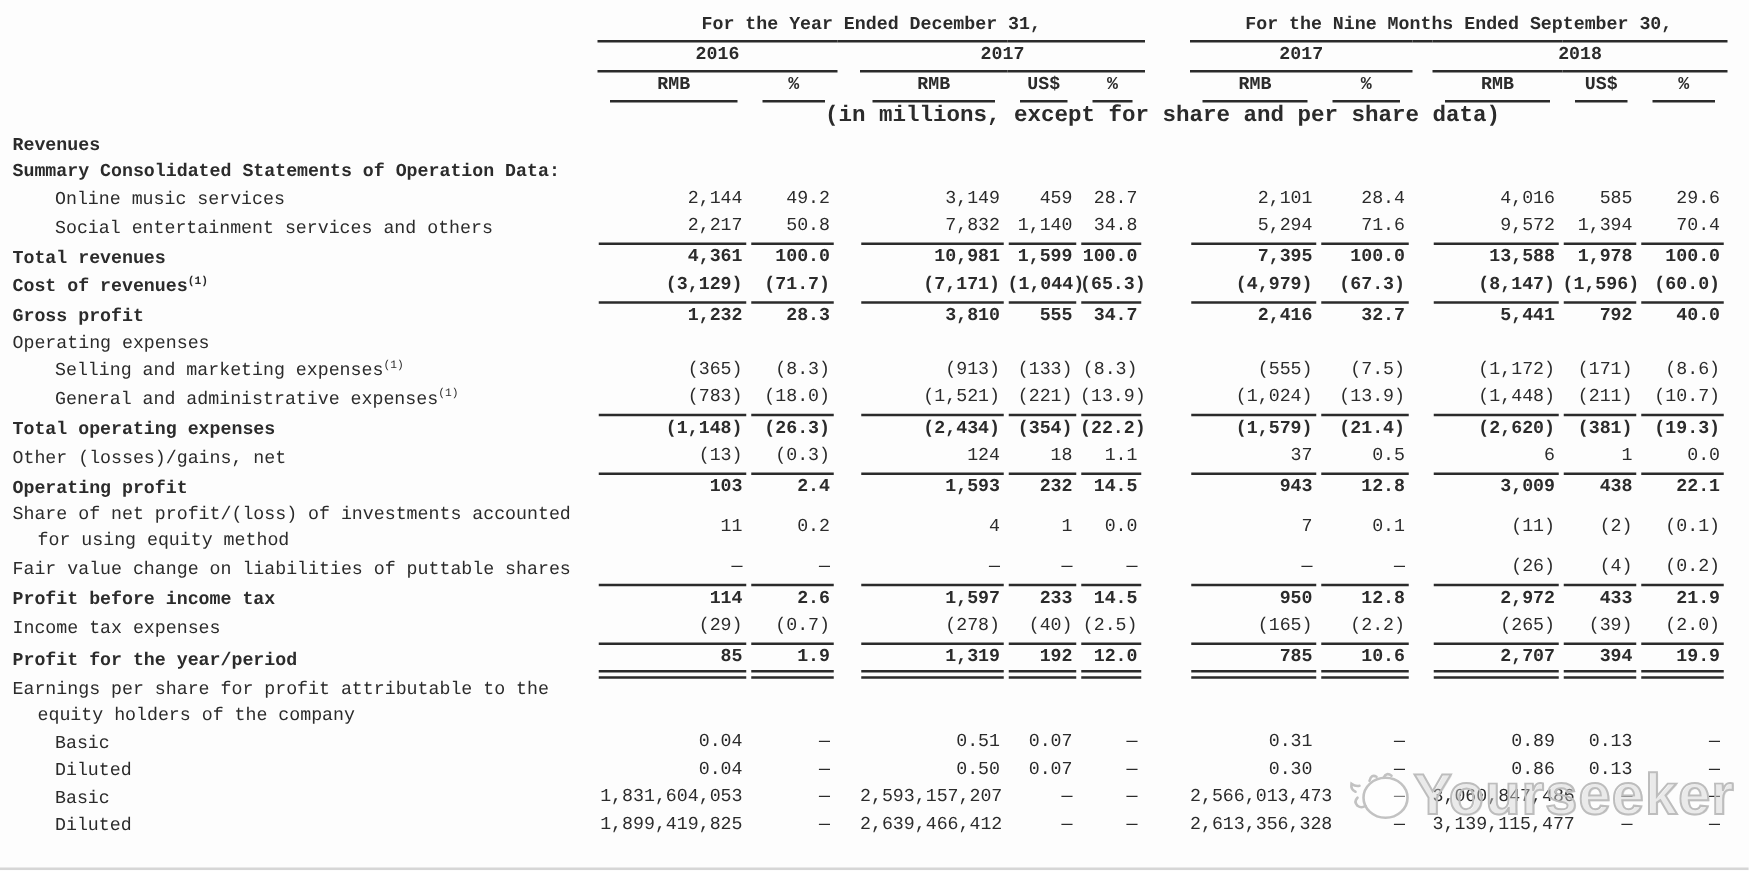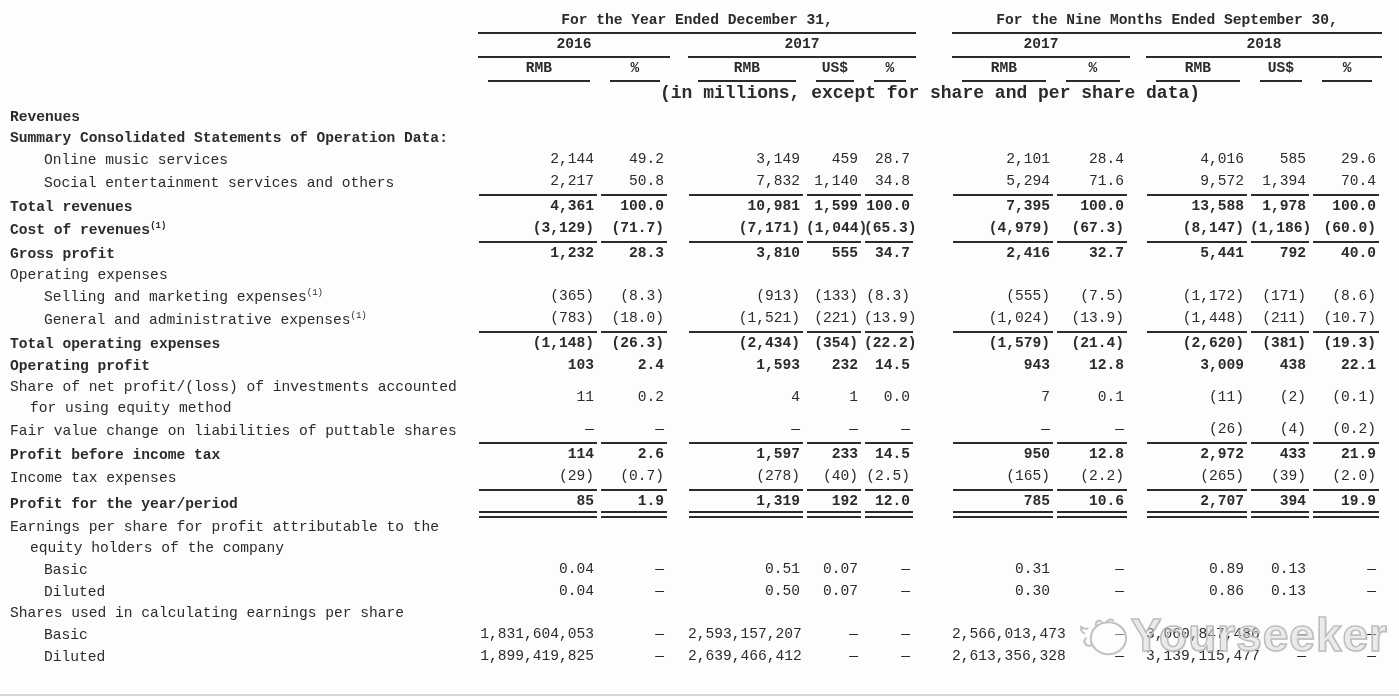--- a/index.html
+++ b/index.html
@@ -229,21 +229,21 @@
           <td class="num b ru">(71.7)</td>
           <td class="gap"></td>
           <td class="num b ru">(7,171)</td>
           <td class="num b ru">(1,044)</td>
           <td class="num b ru">(65.3)</td>
           <td class="gap wide"></td>
           <td class="num b ru">(4,979)</td>
           <td class="num b ru">(67.3)</td>
           <td class="gap"></td>
           <td class="num b ru">(8,147)</td>
-          <td class="num b ru">(1,186)</td>
+          <td class="num b ru">(1,596)</td>
           <td class="num b ru">(60.0)</td>
           <td class="right-pad"></td>
         </tr>
         <tr>
           <td class="lbl ind0 b"><span>Gross profit</span></td>
           <td class="num b">1,232</td>
           <td class="num b">28.3</td>
           <td class="gap"></td>
           <td class="num b">3,810</td>
           <td class="num b">555</td>
@@ -319,20 +319,37 @@
           <td class="gap wide"></td>
           <td class="num b">(1,579)</td>
           <td class="num b">(21.4)</td>
           <td class="gap"></td>
           <td class="num b">(2,620)</td>
           <td class="num b">(381)</td>
           <td class="num b">(19.3)</td>
           <td class="right-pad"></td>
         </tr>
         <tr>
+          <td class="lbl ind0"><span>Other (losses)/gains, net</span></td>
+          <td class="num ru">(13)</td>
+          <td class="num ru">(0.3)</td>
+          <td class="gap"></td>
+          <td class="num ru">124</td>
+          <td class="num ru">18</td>
+          <td class="num ru">1.1</td>
+          <td class="gap wide"></td>
+          <td class="num ru">37</td>
+          <td class="num ru">0.5</td>
+          <td class="gap"></td>
+          <td class="num ru">6</td>
+          <td class="num ru">1</td>
+          <td class="num ru">0.0</td>
+          <td class="right-pad"></td>
+        </tr>
+        <tr>
           <td class="lbl ind0 b"><span>Operating profit</span></td>
           <td class="num b">103</td>
           <td class="num b">2.4</td>
           <td class="gap"></td>
           <td class="num b">1,593</td>
           <td class="num b">232</td>
           <td class="num b">14.5</td>
           <td class="gap wide"></td>
           <td class="num b">943</td>
           <td class="num b">12.8</td>
@@ -469,37 +486,20 @@
           <td class="num">0.50</td>
           <td class="num">0.07</td>
           <td class="num">—</td>
           <td class="gap wide"></td>
           <td class="num">0.30</td>
           <td class="num">—</td>
           <td class="gap"></td>
           <td class="num">0.86</td>
           <td class="num">0.13</td>
           <td class="num">—</td>
-          <td class="right-pad"></td>
-        </tr>
-        <tr>
-          <td class="lbl ind0"><span>Shares used in calculating earnings per share</span></td>
-          <td class="num"></td>
-          <td class="num"></td>
-          <td class="gap"></td>
-          <td class="num"></td>
-          <td class="num"></td>
-          <td class="num"></td>
-          <td class="gap wide"></td>
-          <td class="num"></td>
-          <td class="num"></td>
-          <td class="gap"></td>
-          <td class="num"></td>
-          <td class="num"></td>
-          <td class="num"></td>
           <td class="right-pad"></td>
         </tr>
         <tr>
           <td class="lbl ind1"><span>Basic</span></td>
           <td class="num">1,831,604,053</td>
           <td class="num">—</td>
           <td class="gap"></td>
           <td class="num">2,593,157,207</td>
           <td class="num">—</td>
           <td class="num">—</td>

